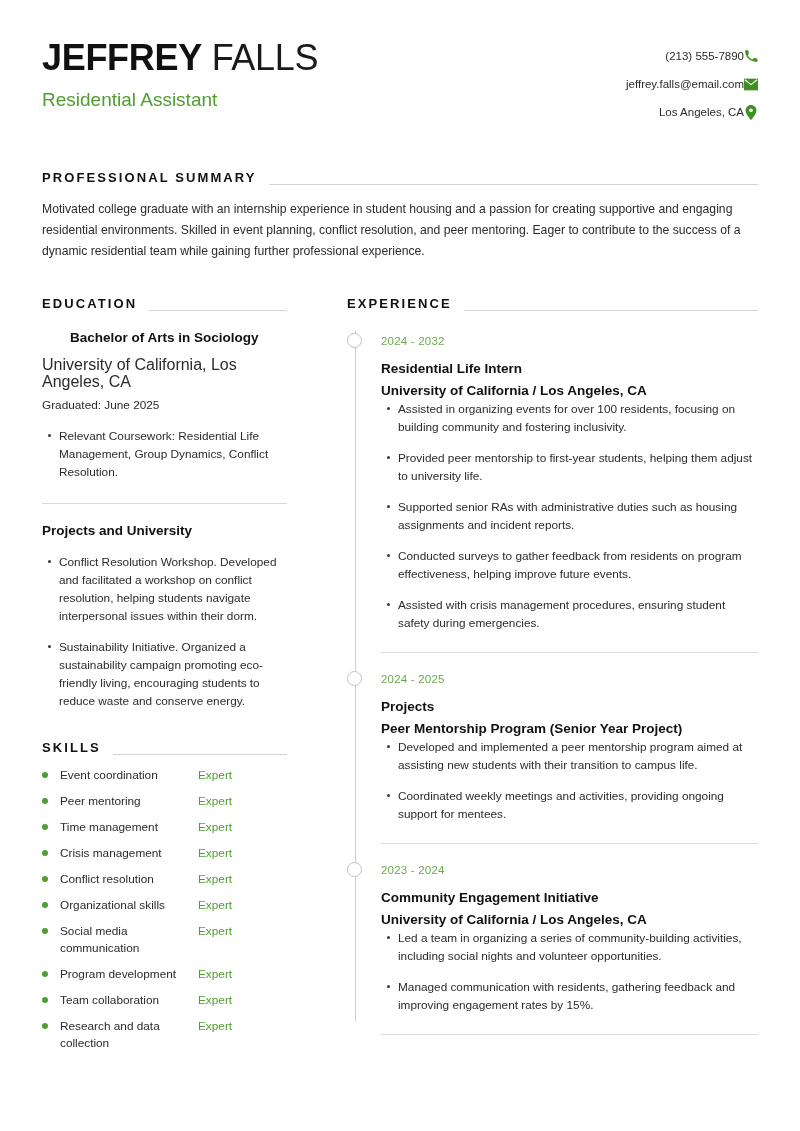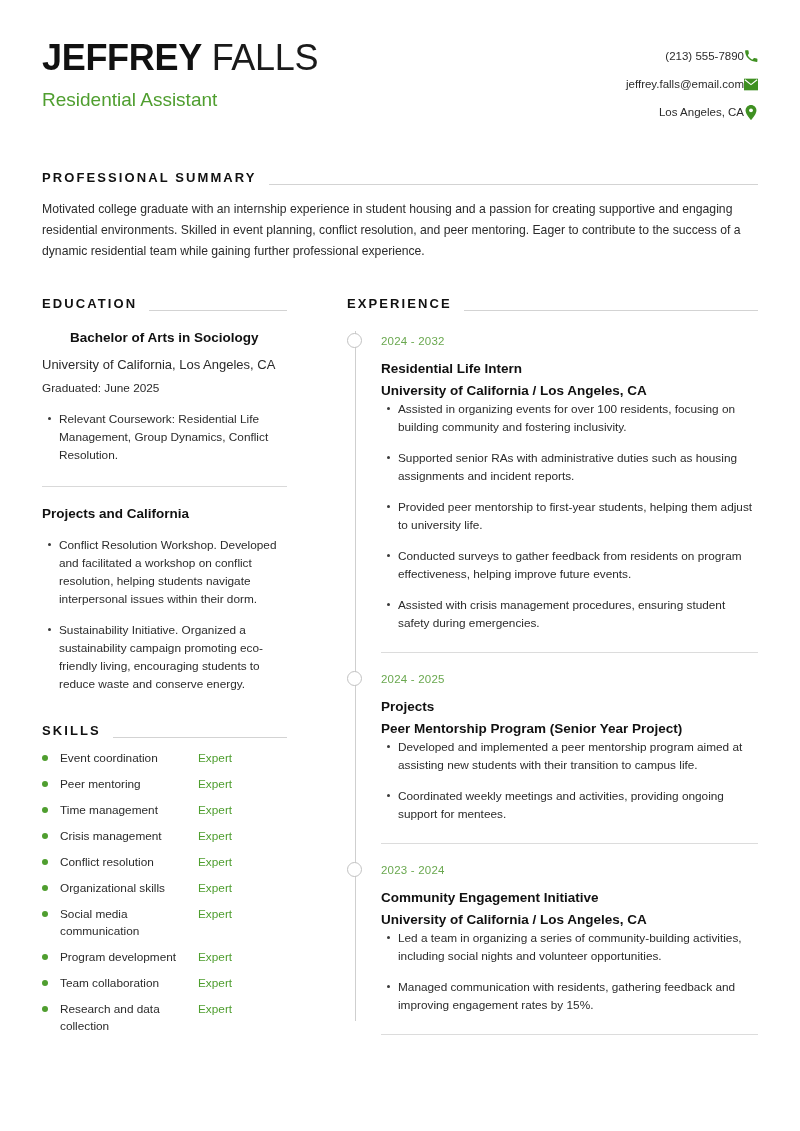--- a/index.html
+++ b/index.html
@@ -125,21 +125,21 @@
   .edu-degree {
     margin-top: 18px;
     font-size: 13.5px;
     font-weight: 700;
     color: #111111;
     line-height: 18px;
     padding-left: 28px;
   }
   .edu-school {
     margin-top: 9px;
-    font-size: 13px;
+    font-size: 16px;
     color: #2b2b2b;
     line-height: 17px;
   }
   .edu-grad {
     margin-top: 7px;
     font-size: 11.8px;
     color: #2b2b2b;
     line-height: 17px;
   }
 
@@ -338,21 +338,21 @@
         <div class="edu-school">University of California, Los Angeles, CA</div>
         <div class="edu-grad">Graduated: June 2025</div>
         <ul class="bullets edu-bullets">
           <li>Relevant Coursework: Residential Life Management, Group Dynamics, Conflict Resolution.</li>
         </ul>
       </div>
 
       <div class="left-divider"></div>
 
       <div>
-        <div class="sub-head">Projects and California</div>
+        <div class="sub-head">Projects and University</div>
         <ul class="bullets">
           <li>Conflict Resolution Workshop. Developed and facilitated a workshop on conflict resolution, helping students navigate interpersonal issues within their dorm.</li>
           <li>Sustainability Initiative. Organized a sustainability campaign promoting eco-friendly living, encouraging students to reduce waste and conserve energy.</li>
         </ul>
       </div>
 
       <div class="skills-section">
         <div class="section-head">
           <span class="label">SKILLS</span>
           <span class="rule"></span>
@@ -424,22 +424,22 @@
       <div class="timeline">
         <div class="timeline-line"></div>
 
         <div class="tl-entry">
           <span class="tl-marker"></span>
           <div class="tl-date">2024 - 2032</div>
           <div class="tl-role">Residential Life Intern</div>
           <div class="tl-org">University of California / Los Angeles, CA</div>
           <ul class="bullets tl-bullets">
             <li>Assisted in organizing events for over 100 residents, focusing on building community and fostering inclusivity.</li>
+            <li>Provided peer mentorship to first-year students, helping them adjust to university life.</li>
             <li>Supported senior RAs with administrative duties such as housing assignments and incident reports.</li>
-            <li>Provided peer mentorship to first-year students, helping them adjust to university life.</li>
             <li>Conducted surveys to gather feedback from residents on program effectiveness, helping improve future events.</li>
             <li>Assisted with crisis management procedures, ensuring student safety during emergencies.</li>
           </ul>
           <div class="tl-divider"></div>
         </div>
 
         <div class="tl-entry">
           <span class="tl-marker"></span>
           <div class="tl-date">2024 - 2025</div>
           <div class="tl-role">Projects</div>

